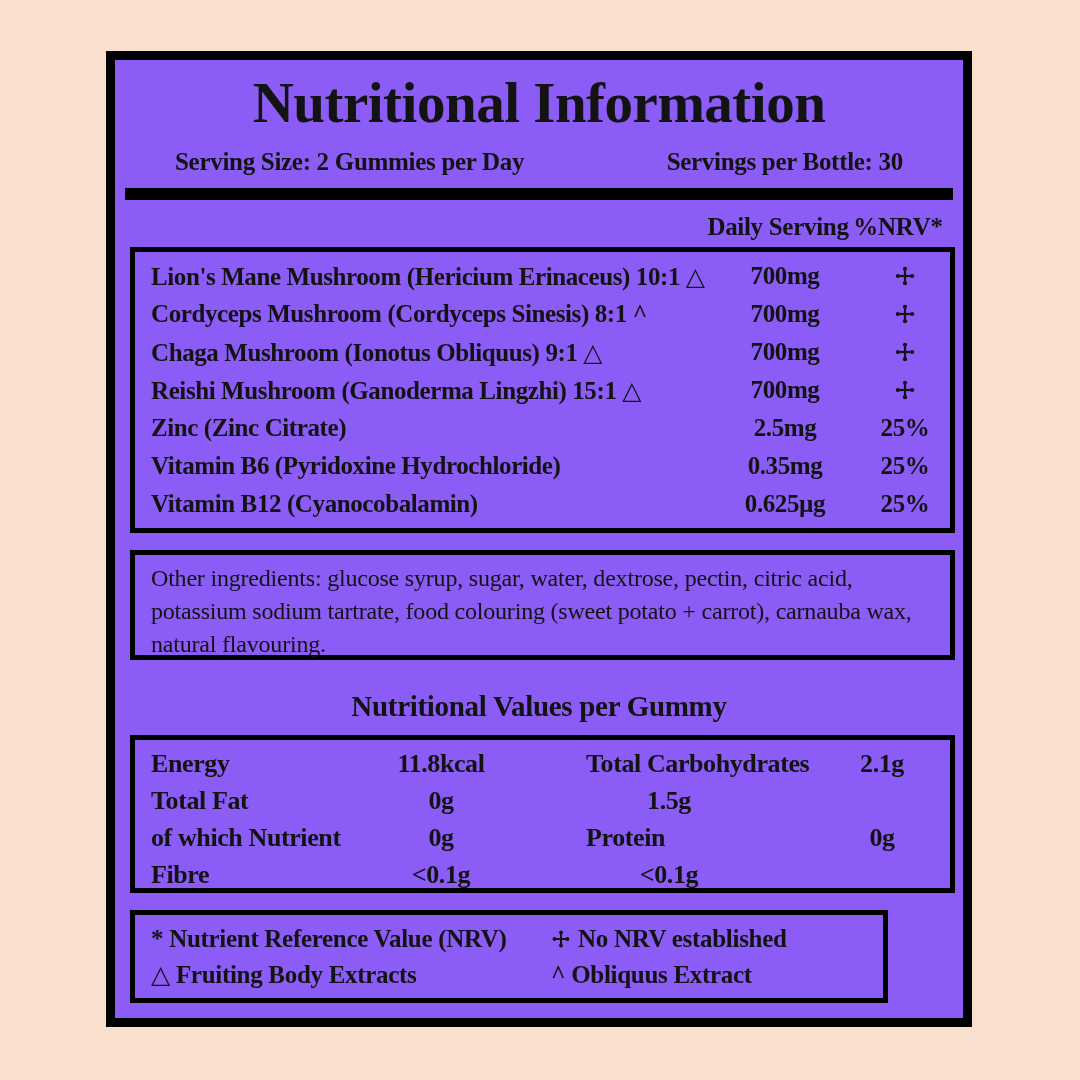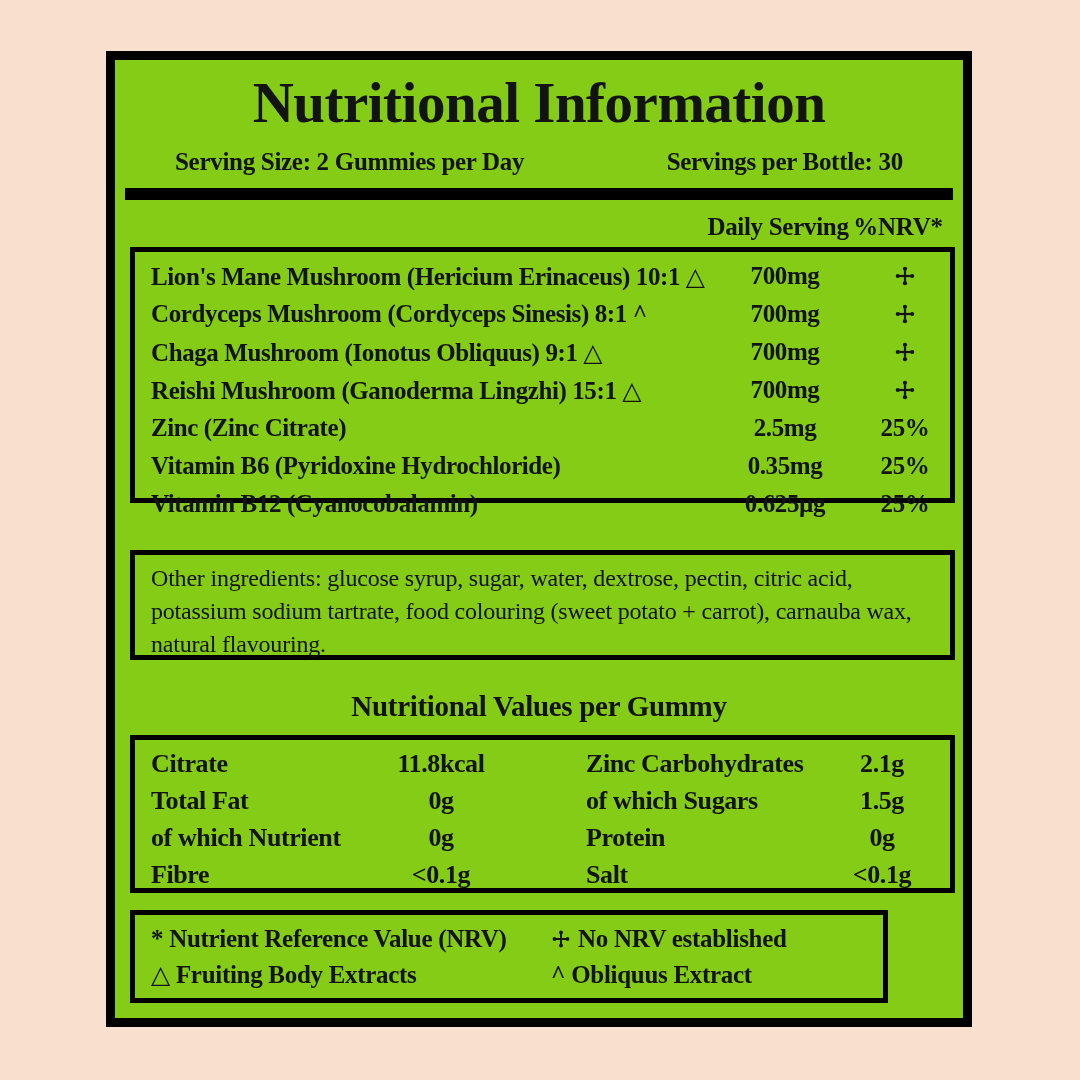--- a/index.html
+++ b/index.html
@@ -6,21 +6,21 @@
   body{
     width:1080px;height:1080px;position:relative;overflow:hidden;
     background:#f8dfce;
     font-family:"Liberation Serif","DejaVu Serif",serif;
     color:#131313;
     -webkit-font-smoothing:antialiased;
   }
   *{box-sizing:border-box;}
   .card{
     position:absolute;left:106px;top:51px;width:866px;height:976px;
-    background:#84cc16;border:9px solid #000;
+    background:#8b5cf6;border:9px solid #000;
   }
   .title{
     position:absolute;top:12px;left:0;width:100%;
     text-align:center;font-size:57px;font-weight:700;letter-spacing:-0.5px;
     line-height:1.1;white-space:nowrap;
   }
   .serving-row{
     position:absolute;top:88px;left:0;right:0;
     padding:0 60px;display:flex;justify-content:space-between;
     font-size:25px;font-weight:700;letter-spacing:-0.3px;
@@ -30,21 +30,21 @@
   }
   .cols-header{
     position:absolute;top:150px;left:20px;right:20px;height:34px;
     display:flex;align-items:center;
     font-size:25px;font-weight:700;letter-spacing:-0.3px;
   }
   .cols-header .spacer{flex:1;}
   .col-amount{width:150px;text-align:center;}
   .col-nrv{width:90px;text-align:center;}
   .ing-box{
-    position:absolute;top:187px;left:15px;width:825px;height:256px;
+    position:absolute;top:187px;left:15px;width:825px;height:286px;
     border:5px solid #000;padding:5px 0;
   }
   .ing-row{display:flex;align-items:center;height:38px;
     font-size:25px;font-weight:700;letter-spacing:-0.4px;}
   .ing-name{flex:1;padding-left:16px;white-space:nowrap;}
   .nrv-icon{display:block;margin:0 auto;}
   .other-box{
     position:absolute;top:490px;left:15px;width:825px;height:110px;
     border:5px solid #000;padding:7px 16px 0 16px;
     font-size:24px;font-weight:400;line-height:33px;letter-spacing:-0.2px;
@@ -177,41 +177,39 @@
   </div>
 
   <div class="other-box">
     <span>Other ingredients: glucose syrup, sugar, water, dextrose, pectin, citric acid, potassium sodium tartrate, food colouring (sweet potato + carrot), carnauba wax, natural flavouring.</span>
   </div>
 
   <div class="values-heading">Nutritional Values per Gummy</div>
 
   <div class="values-box">
     <div class="val-row">
-      <span>Citrate</span>
+      <span>Energy</span>
       <span class="val-value-left">11.8kcal</span>
-      <span class="val-label-right">Zinc Carbohydrates</span>
+      <span class="val-label-right">Total Carbohydrates</span>
       <span class="val-value-right">2.1g</span>
     </div>
     <div class="val-row">
       <span>Total Fat</span>
       <span class="val-value-left">0g</span>
-      <span class="val-label-right">of which Sugars</span>
       <span class="val-value-right">1.5g</span>
     </div>
     <div class="val-row">
       <span>of which Nutrient</span>
       <span class="val-value-left">0g</span>
       <span class="val-label-right">Protein</span>
       <span class="val-value-right">0g</span>
     </div>
     <div class="val-row">
       <span>Fibre</span>
       <span class="val-value-left">&lt;0.1g</span>
-      <span class="val-label-right">Salt</span>
       <span class="val-value-right">&lt;0.1g</span>
     </div>
   </div>
 
   <div class="foot-box">
     <span class="foot-item">* Nutrient Reference Value (NRV)</span>
     <span class="foot-item"><svg class="inline-icon" width="20" height="20" viewBox="0 0 24 24">
           <g stroke="#131313" stroke-width="2.4" fill="#131313">
             <line x1="12" y1="6" x2="12" y2="18"></line>
             <line x1="6" y1="12" x2="18" y2="12"></line>

